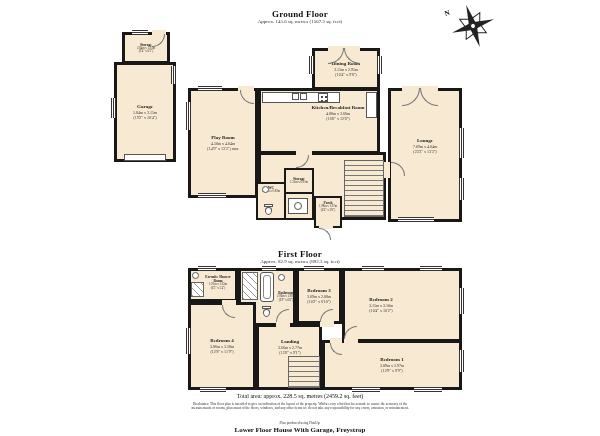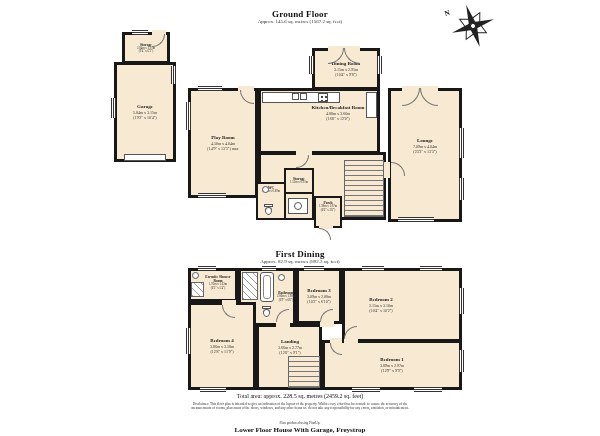--- a/index.html
+++ b/index.html
@@ -185,21 +185,21 @@
   <div class="win-v" style="left:459px;top:128px;height:30px"></div>
   <div class="win-v" style="left:459px;top:178px;height:22px"></div>
   <div class="win-h" style="left:398px;top:217px;width:36px"></div>
   <div class="gap" style="left:384px;top:162px;width:6px;height:16px"></div>
   <div class="arc tr" style="left:391px;top:162px;width:14px;height:14px"></div>
   <div class="gap" style="left:296px;top:149px;width:16px;height:6px"></div>
   <div class="arc br" style="left:296px;top:155px;width:13px;height:13px"></div>
   <div class="gap" style="left:319px;top:224px;width:14px;height:5px"></div>
   <div class="arc tr" style="left:319px;top:228px;width:12px;height:12px"></div>
 
-  <div class="ctr floor-title" style="top:249px">First Dining</div>
+  <div class="ctr floor-title" style="top:249px">First Floor</div>
   <div class="ctr floor-sub" style="top:259px">Approx. 82.9 sq. metres (892.3 sq. feet)</div>
 
   <div class="room noflex" style="left:188px;top:268px;width:50px;height:34px">
     <div class="rlabel sm abs" style="left:12px;right:2px;top:4px">
       <span class="rname">En-suite Shower Room</span>
       <span class="rdim">1.91m x 1.63m</span>
       <span class="rdim">(6'3" x 5'4")</span>
     </div>
   </div>
   <div class="room noflex" style="left:238px;top:268px;width:58px;height:58px">

